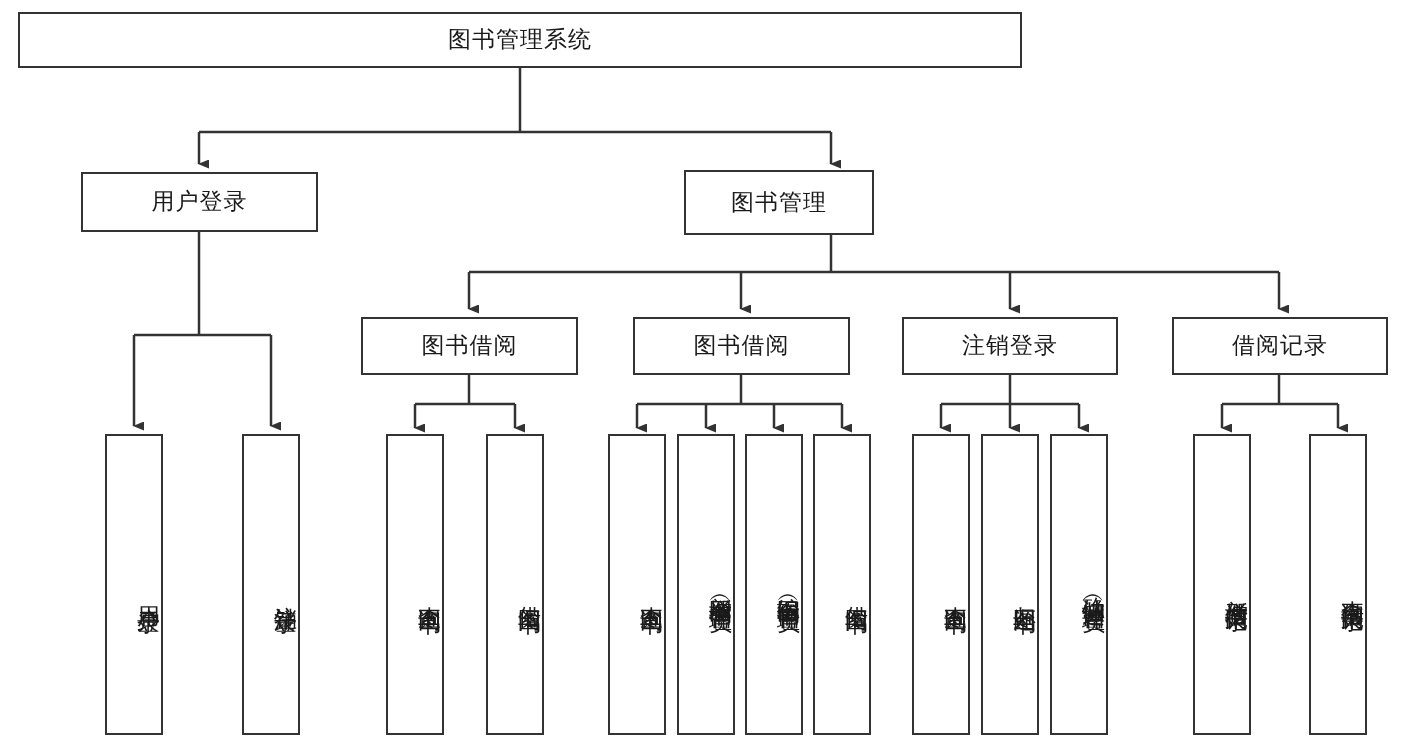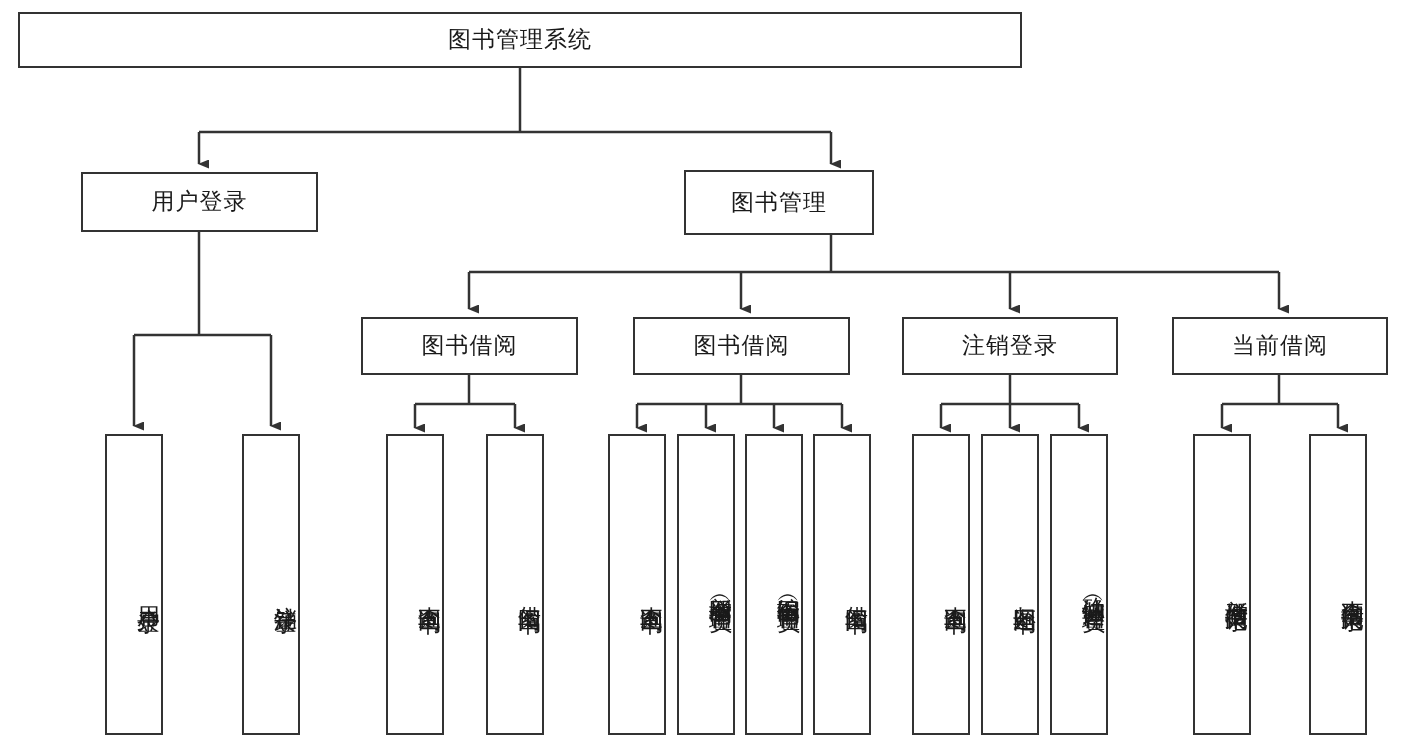--- a/index.html
+++ b/index.html
@@ -145,21 +145,21 @@
 
   <div class="node horizontal" style="left:633px; top:317px; width:217px; height:58px;">
     <span class="node-label">图书借阅</span>
   </div>
 
   <div class="node horizontal" style="left:902px; top:317px; width:216px; height:58px;">
     <span class="node-label">注销登录</span>
   </div>
 
   <div class="node horizontal" style="left:1172px; top:317px; width:216px; height:58px;">
-    <span class="node-label">当前借阅</span>
+    <span class="node-label">借阅记录</span>
   </div>
 
   <div class="node vertical" style="left:105px; top:434px; width:58px; height:301px;">
     <span class="node-label">用户登录</span>
   </div>
 
   <div class="node vertical" style="left:242px; top:434px; width:58px; height:301px;">
     <span class="node-label">注销登录</span>
   </div>
 

